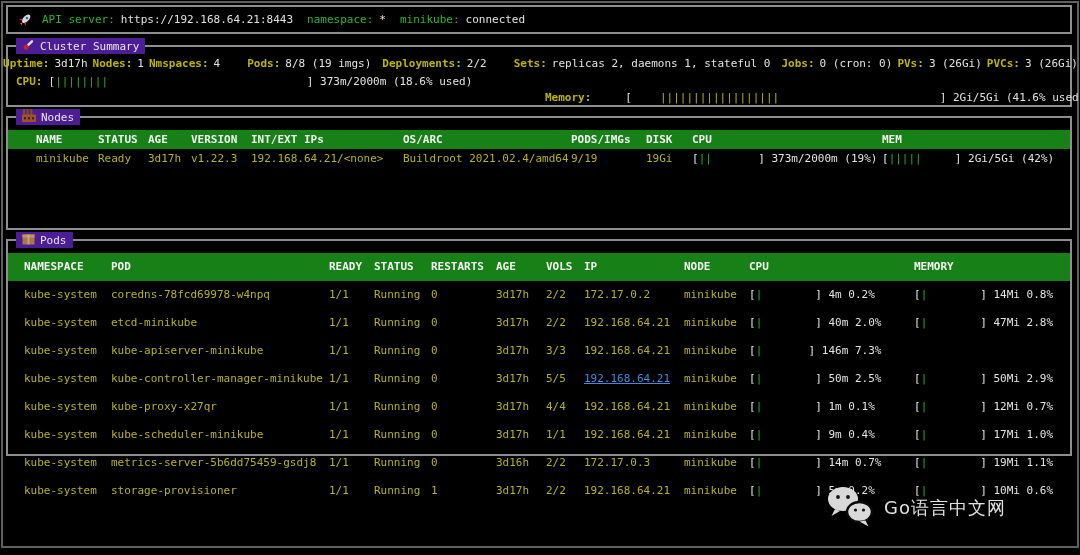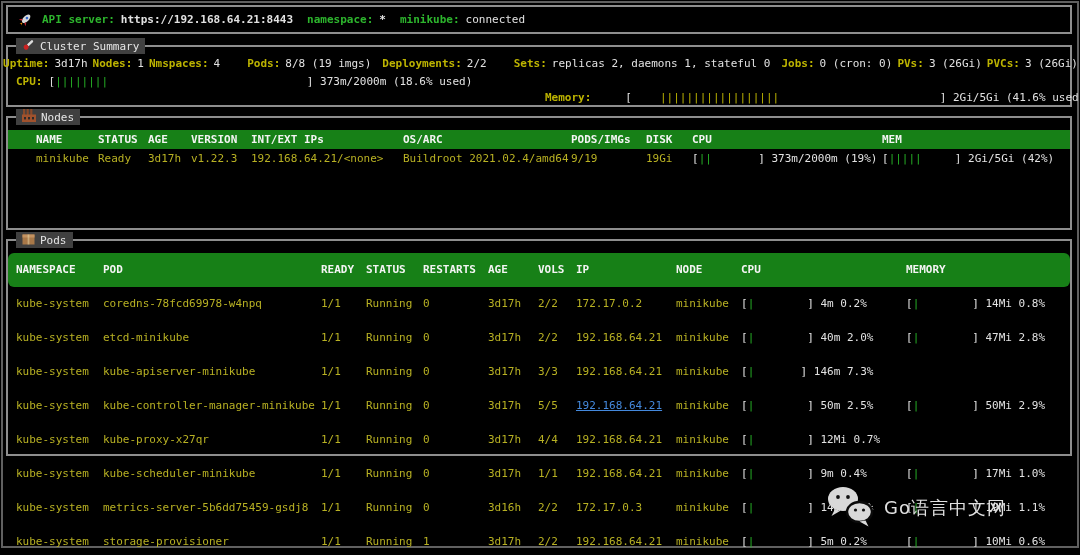--- a/index.html
+++ b/index.html
@@ -3,50 +3,50 @@
 <meta charset="utf-8">
 <style>
   html,body{margin:0;padding:0;background:#000;}
   body{width:1080px;height:555px;position:relative;overflow:hidden;
        font-family:"DejaVu Sans Mono", monospace;font-size:11px;color:#e2e2e2;}
   .frame{position:absolute;left:1px;top:1px;width:1074px;height:543px;
          border:2px solid #606060;background:#000;}
   
   .topbar{position:absolute;left:6px;top:5px;width:1066px;height:29px;box-sizing:border-box;
           border:2px solid #8e8e8e;background:#000;display:flex;align-items:center;padding-left:10px;}
-  .g-label{color:#2db52d;font-weight:bold;margin-right:6px;}
+  .g-label{color:#2db52d;font-weight:normal;margin-right:6px;}
   .wt{color:#e2e2e2;}
-  .sp-after{margin-right:14px;font-weight:bold;}
+  .sp-after{margin-right:14px;}
   .icon-box{display:inline-flex;align-items:center;margin-right:9px;}
   
   .panel{position:absolute;left:6px;width:1066px;box-sizing:border-box;
          border:2px solid #8e8e8e;background:#000;}
   .panel-summary{top:45px;height:62px;}
   .panel-nodes{top:116px;height:114px;}
   .panel-pods{top:239px;height:217px;}
-  .panel-title{position:absolute;top:-9px;left:8px;height:16px;background:#404040;
+  .panel-title{position:absolute;top:-9px;left:8px;height:16px;background:#4c1d95;
                padding:0 6px;display:flex;align-items:center;gap:5px;color:#e6e6e6;font-size:11px;}
   
   .sumline1{display:flex;align-items:center;margin:9px 0 0 8px;line-height:15px;white-space:nowrap;justify-content:center;}
   .pair{display:inline-flex;margin-right:5px;}
   .pair.g2{margin-right:11px;padding-left:22px;}
   .yl{color:#bdb400;font-weight:bold;margin-right:5px;}
   .sumline2{position:relative;margin:3px 0 0 8px;line-height:16px;height:16px;}
   .mblock{display:inline-flex;align-items:center;}
   .mblock .yl{margin-right:6px;}
   .mem-abs{position:absolute;left:529px;top:16px;gap:28px;}
   .pre{white-space:pre;}
   .bar-g{color:#26b226;white-space:pre;}
   .bar-y{color:#bdb400;white-space:pre;}
   
   .yellow{color:#b8b123;}
   .nrow{display:grid;grid-template-columns:20px 62px 50px 43px 60px 152px 168px 75px 46px 190px 1fr;
         padding-left:8px;height:19px;line-height:17px;align-items:center;}
   .prow{display:grid;grid-template-columns:87px 218px 45px 57px 65px 50px 38px 100px 65px 165px 1fr;
-        padding-left:8px;height:34px;line-height:17.3px;align-items:center;border-radius:6px;}
+        padding-left:16px;height:28px;line-height:17.3px;align-items:center;}
   .thead{background:#178017;color:#f4f4f4;font-weight:bold;}
   .nhead{margin-top:12px;}
   .cell{white-space:pre;overflow:hidden;}
   .link{color:#4489dd;text-decoration:underline;}
   
   .watermark{position:absolute;left:826px;top:485px;display:flex;align-items:center;gap:10px;}
   .wm-text{font-family:"DejaVu Sans", sans-serif;font-size:18px;color:#e0e0e0;letter-spacing:1px;}
 </style>
 </head>
 <body>
@@ -267,20 +267,21 @@
   <div class="prow">
     <span class="cell yellow">kube-system</span>
     <span class="cell yellow">kube-proxy-x27qr</span>
     <span class="cell yellow">1/1</span>
     <span class="cell yellow">Running</span>
     <span class="cell yellow">0</span>
     <span class="cell yellow">3d17h</span>
     <span class="cell yellow">4/4</span>
     <span class="cell yellow">192.168.64.21</span>
     <span class="cell yellow">minikube</span>
+    <span class="cell"><span class="wt">[</span><span class="bar-g">|</span><span class="wt">        ] 1m 0.1%</span></span>
     <span class="cell"><span class="wt">[</span><span class="bar-g">|</span><span class="wt">        ] 12Mi 0.7%</span></span>
   </div>
 
   <div class="prow">
     <span class="cell yellow">kube-system</span>
     <span class="cell yellow">kube-scheduler-minikube</span>
     <span class="cell yellow">1/1</span>
     <span class="cell yellow">Running</span>
     <span class="cell yellow">0</span>
     <span class="cell yellow">3d17h</span>

